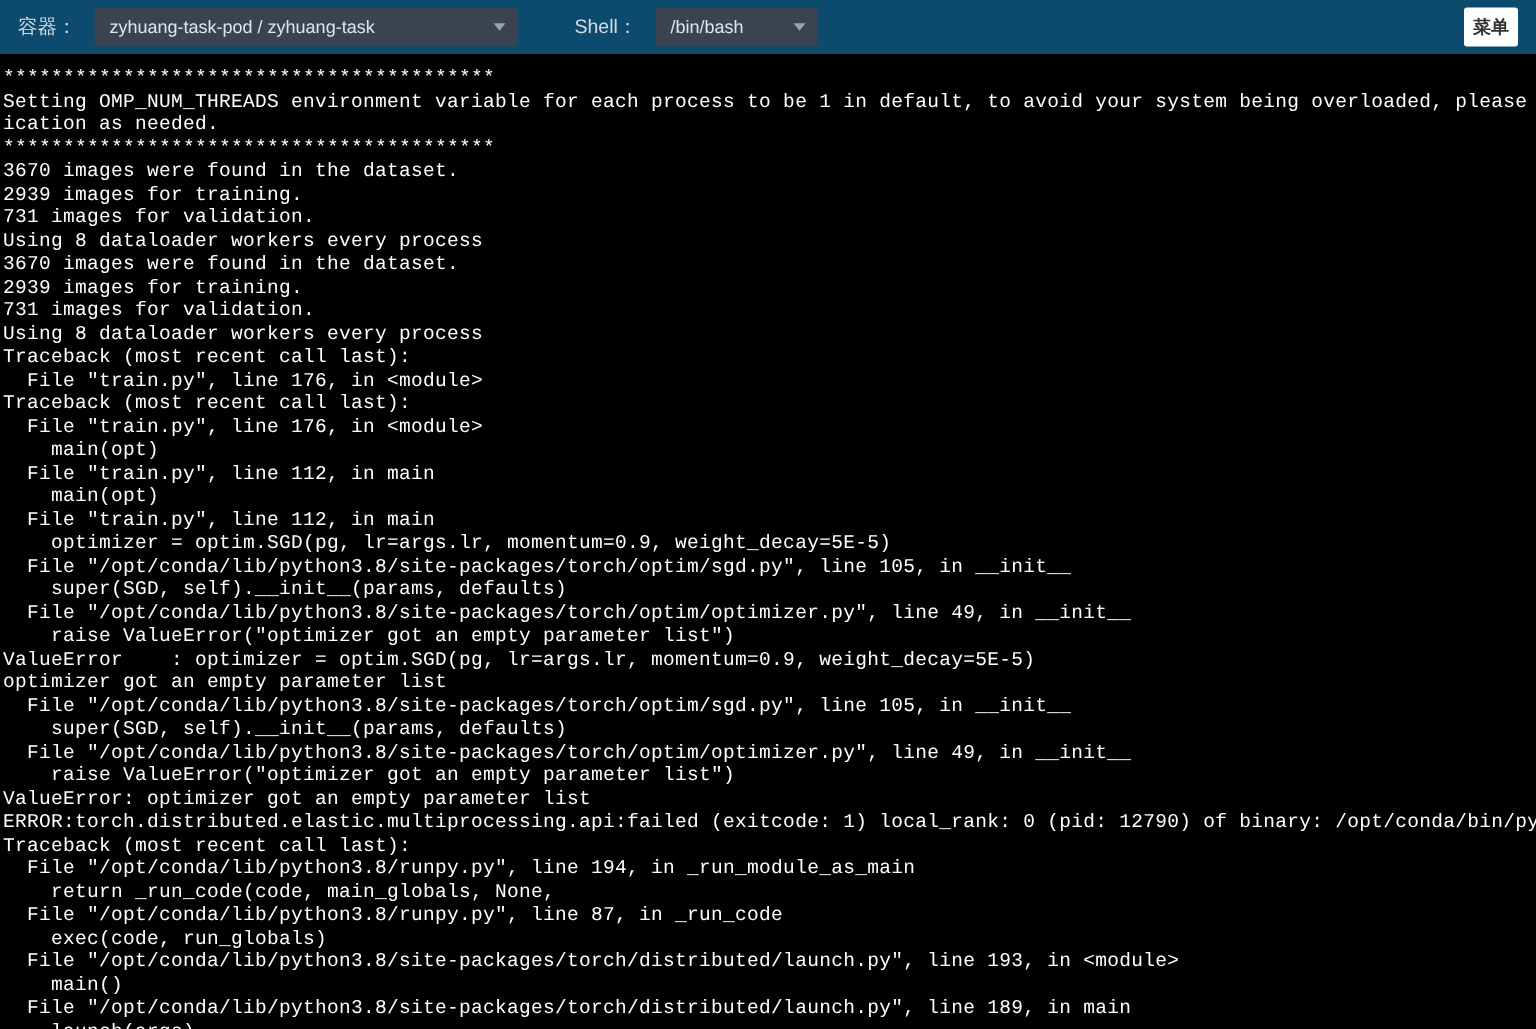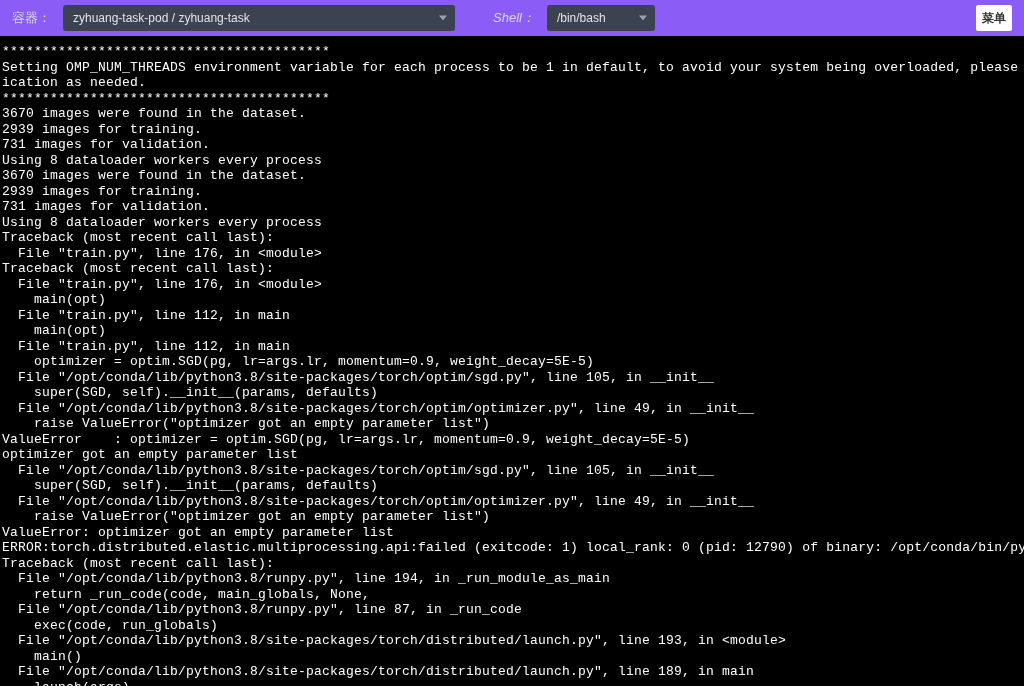--- a/index.html
+++ b/index.html
@@ -9,21 +9,21 @@
     }
     body {
       font-family: "Microsoft YaHei", Arial, sans-serif;
       background: #000;
       color: #fff;
       width: 1024px;
       height: 686px;
       overflow: hidden;
     }
     .header {
-      background: #8b5cf6;
+      background: #0c4a6e;
       height: 36px;
       display: flex;
       align-items: center;
       padding: 0 12px;
       gap: 8px;
     }
     .header-label {
       color: #d8dce0;
       font-size: 13px;
       margin-right: 4px;
@@ -35,21 +35,21 @@
       border: none;
       border-radius: 3px;
       padding: 0 28px 0 10px;
       font-size: 12px;
       display: flex;
       align-items: center;
       position: relative;
       cursor: pointer;
     }
     .dropdown-container {
-      width: 392px;
+      width: 282px;
       align-items: center;
     }
     .dropdown-shell {
       width: 108px;
     }
     .chevron {
       position: absolute;
       right: 8px;
       top: 50%;
       transform: translateY(-50%);
@@ -57,21 +57,20 @@
       height: 0;
       border-left: 4px solid transparent;
       border-right: 4px solid transparent;
       border-top: 5px solid #9aa3ac;
     }
     .shell-label {
       color: #d8dce0;
       font-size: 13px;
       margin-left: 30px;
       margin-right: 4px;
-      font-style: italic;
     }
     .menu-btn {
       background: #fff;
       color: #333;
       height: 26px;
       border: none;
       border-radius: 2px;
       padding: 0 6px;
       font-size: 12px;
       margin-left: auto;

